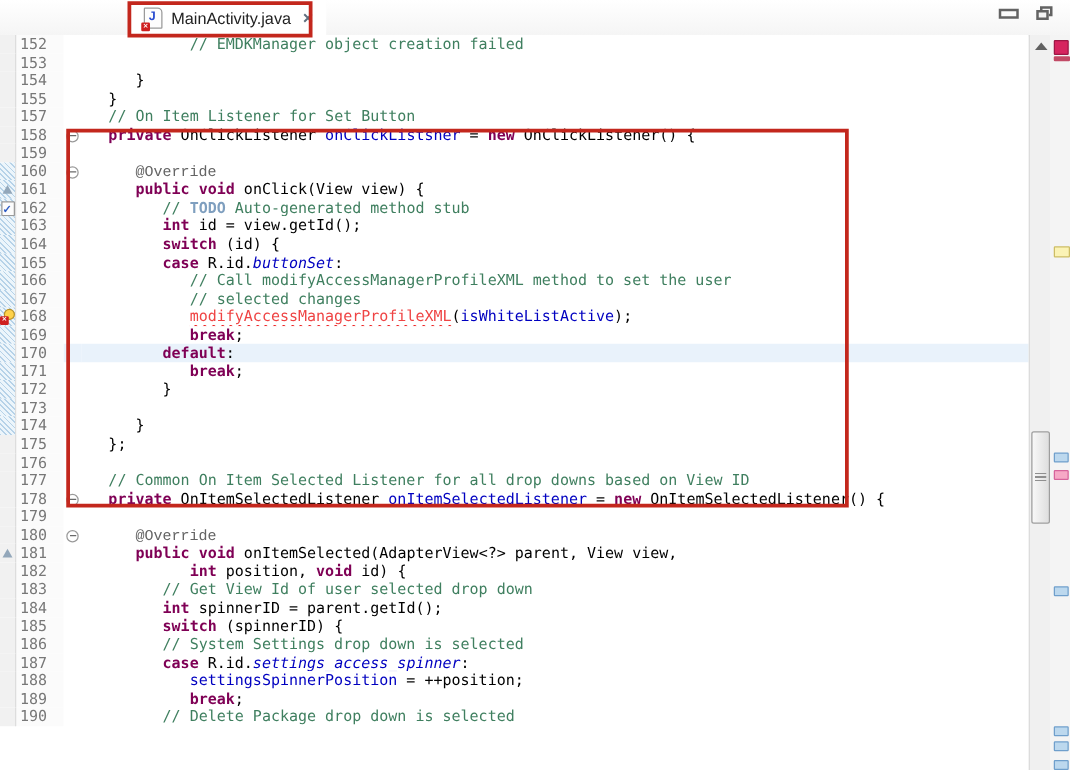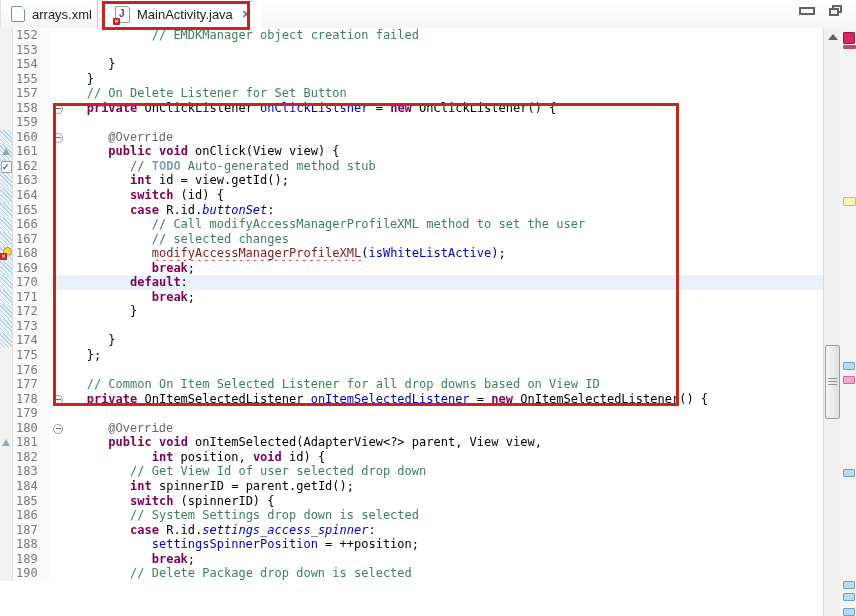--- a/index.html
+++ b/index.html
@@ -62,21 +62,21 @@
                    color:#fff;font:bold 5px/7px "Liberation Sans",sans-serif;text-align:center;border-radius:1px;}
 
   
   .tk-k{color:var(--keyword);font-weight:bold;text-align:right;}
   .tk-c{color:var(--comment);}
   .tk-td{color:var(--todo_tag);font-weight:bold;}
   .tk-f{color:var(--field);}
   .tk-sf{color:var(--field);font-style:italic;}
   .tk-an{color:var(--annotation_gray);font-family:Liberation Mono, monospace;}
   .tk-p{color:#000;}
-  .tk-er{color:#7f1d1d;text-decoration:underline;text-decoration-style:wavy;
+  .tk-er{color:#ef4444;text-decoration:underline;text-decoration-style:wavy;
          text-decoration-color:var(--error_squiggle);text-decoration-thickness:1px;text-underline-offset:2px;}
 
   
   .vscroll{position:absolute;left:823px;top:28px;width:17px;height:588px;background:#f0f0f0;border-left:1px solid #dcdcdc;}
   .scroll-up{position:absolute;left:4px;top:6px;width:0;height:0;border-left:5px solid transparent;
              border-right:5px solid transparent;border-bottom:6px solid #606060;}
   .thumb{position:absolute;left:1px;top:317px;width:13px;height:72px;border:1px solid #9d9d9d;border-radius:2px;
          background:linear-gradient(to right,#f8f8f8,#dedede);}
   .thumb::after{content:"";position:absolute;left:2px;right:2px;top:50%;margin-top:-4px;height:8px;
                 background:repeating-linear-gradient(to bottom,#8f8f8f 0 1px,transparent 1px 3px);}
@@ -89,24 +89,20 @@
   .annot{position:absolute;border:3px solid var(--annotation_red);pointer-events:none;}
   .annot-tab{left:102px;top:1px;width:142px;height:23px;}
   .annot-code{left:53px;top:103px;width:620px;height:297px;}
 </style>
 </head>
 <body>
 
 <div id="screen">
 
   <div class="tabbar">
-    <div class="tab inactive">
-      <span class="ic-xml"></span>
-      <span class="tablabel">arrays.xml</span>
-    </div>
     <div class="tab active">
       <span class="ic-java"></span>
       <span class="tablabel">MainActivity.java</span>
       <span class="ic-close">✕</span>
     </div>
     <div class="winbtns">
       <span class="ic-min"></span>
       <span class="ic-restore"></span>
     </div>
   </div>
@@ -134,21 +130,21 @@
         <div class="crow">
           <div class="c-marker"></div>
           <div class="c-num">155</div>
           <div class="c-fold"></div>
           <div class="c-code"><span class="tk-p">	}</span></div>
         </div>
         <div class="crow">
           <div class="c-marker"></div>
           <div class="c-num">157</div>
           <div class="c-fold"></div>
-          <div class="c-code"><span class="tk-p">	</span><span class="tk-c">// On Delete Listener for Set Button</span></div>
+          <div class="c-code"><span class="tk-p">	</span><span class="tk-c">// On Item Listener for Set Button</span></div>
         </div>
         <div class="crow">
           <div class="c-marker"></div>
           <div class="c-num">158</div>
           <div class="c-fold">
             <span class="fold"></span>
           </div>
           <div class="c-code"><span class="tk-p">	</span><span class="tk-k">private</span><span class="tk-p"> OnClickListener </span><span class="tk-f">onClickListsner</span><span class="tk-p"> = </span><span class="tk-k">new</span><span class="tk-p"> OnClickListener() {</span></div>
         </div>
         <div class="crow">

